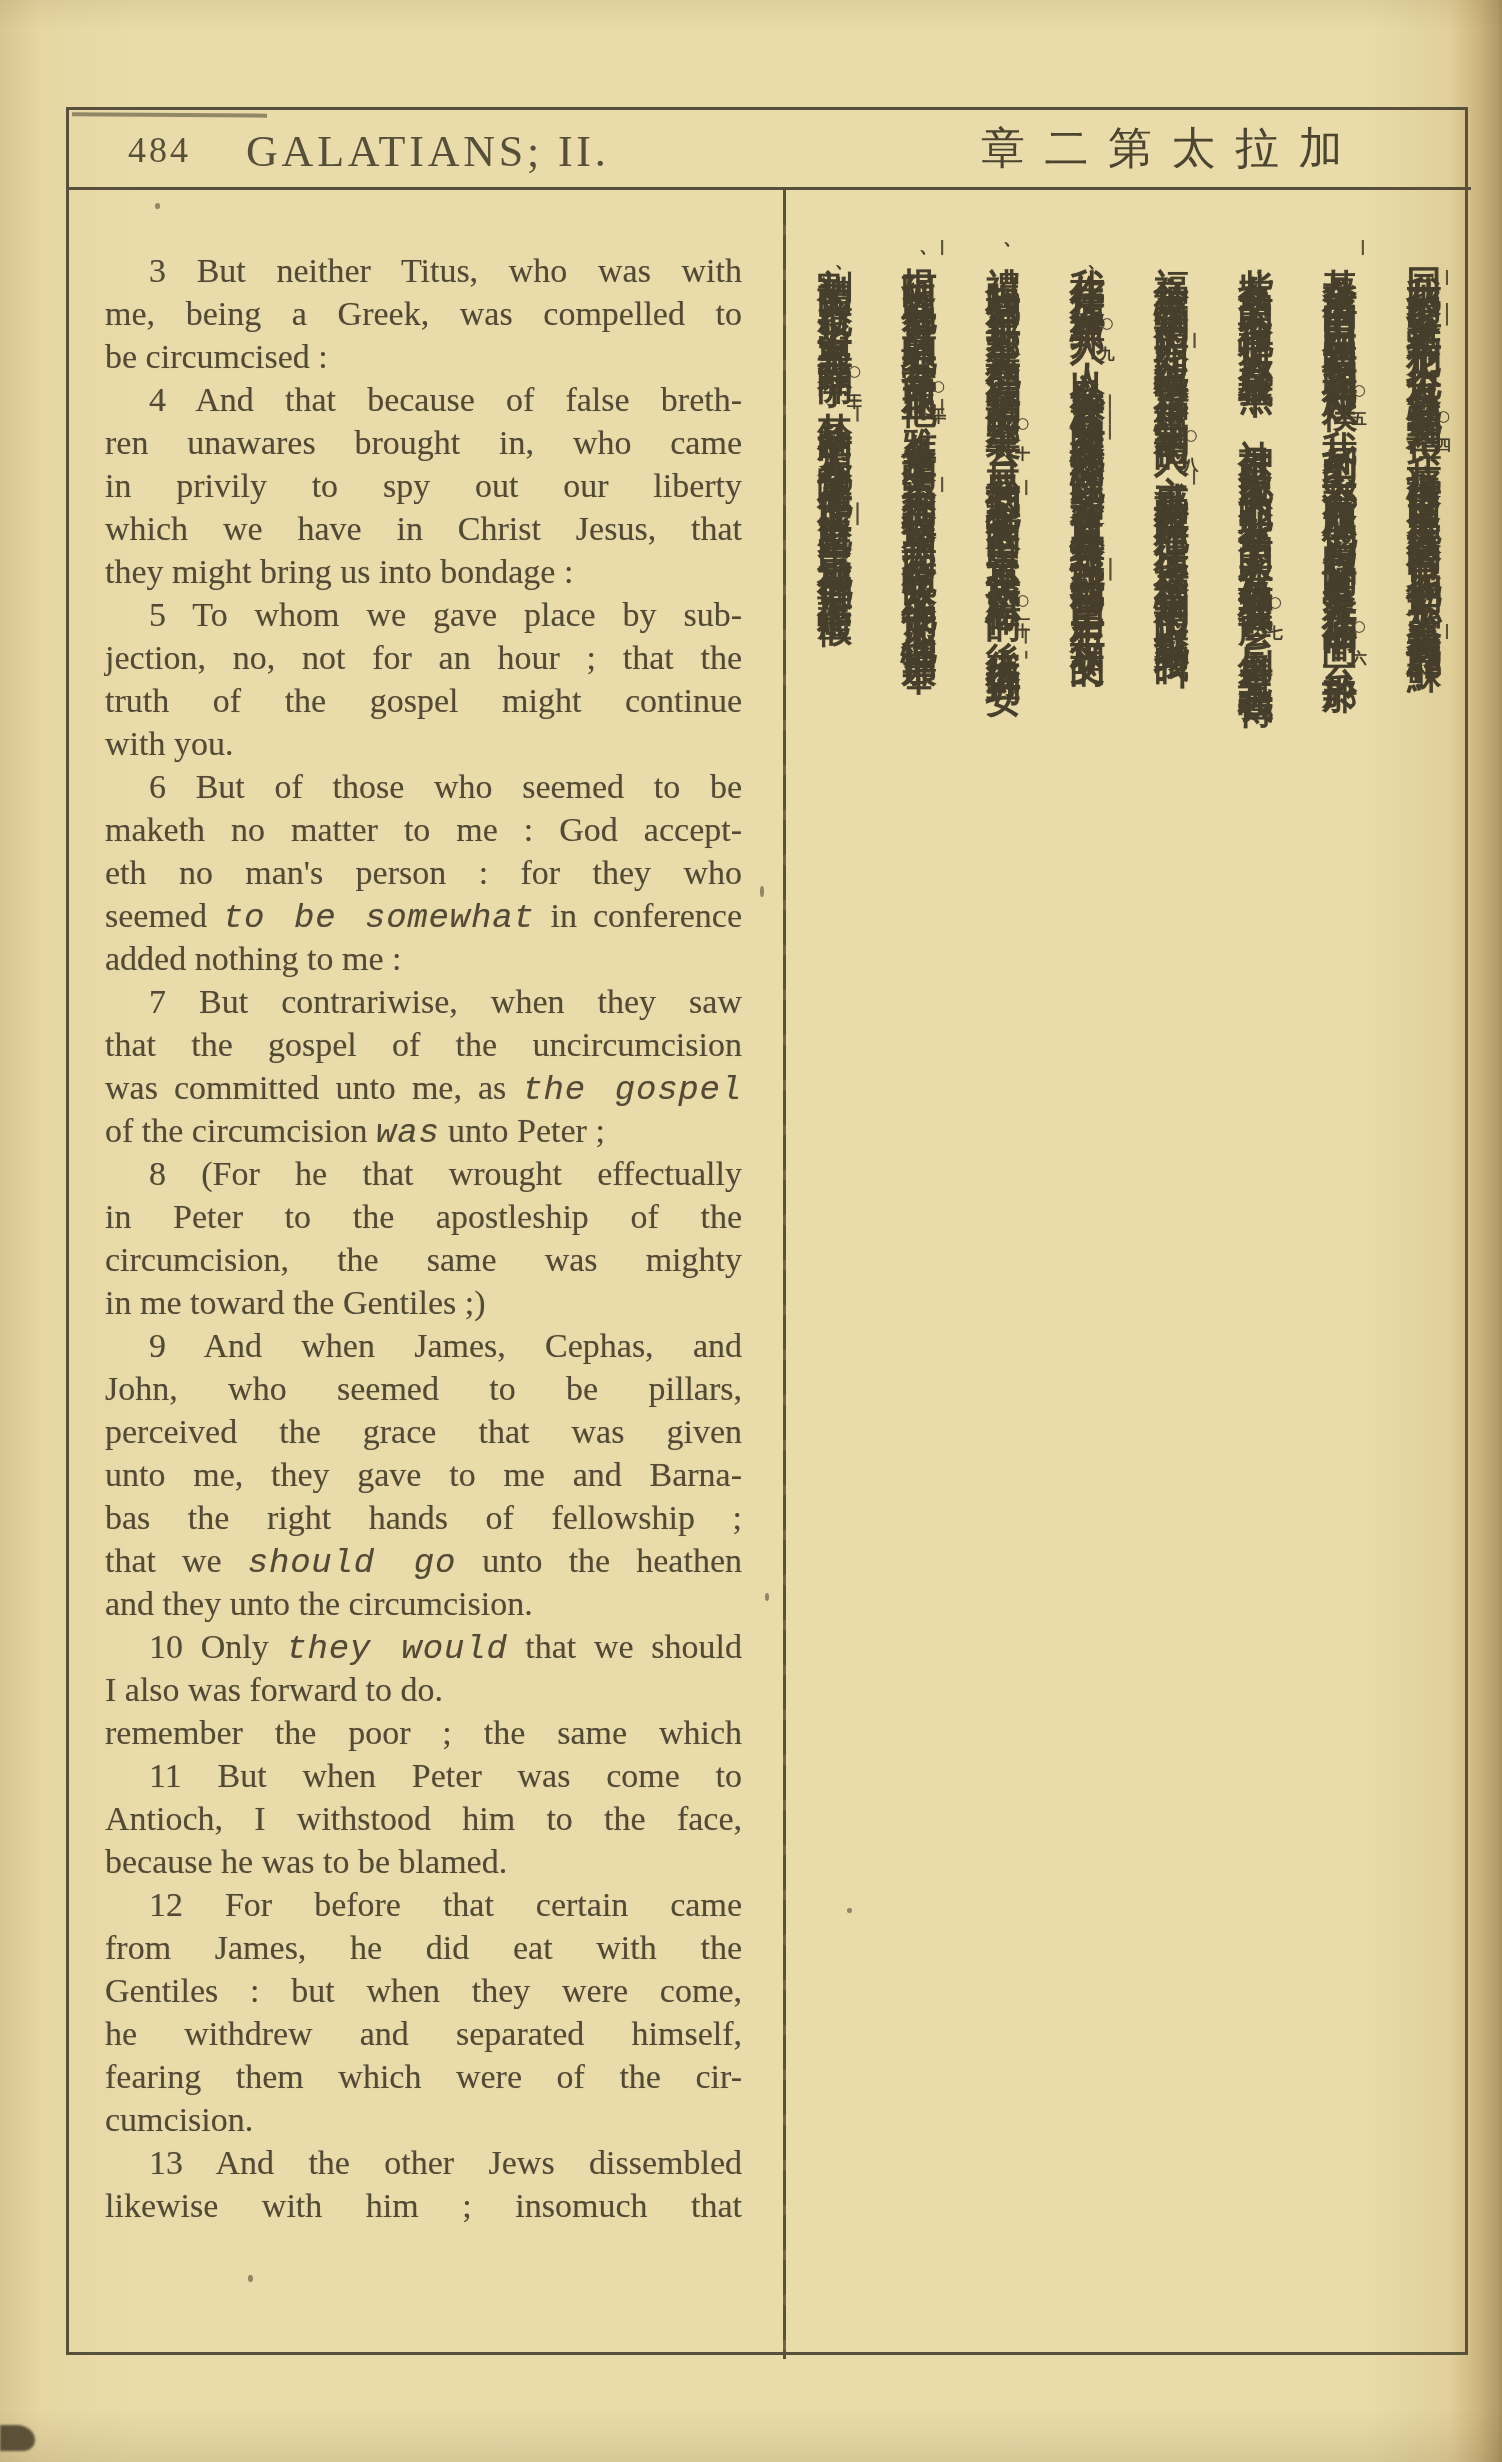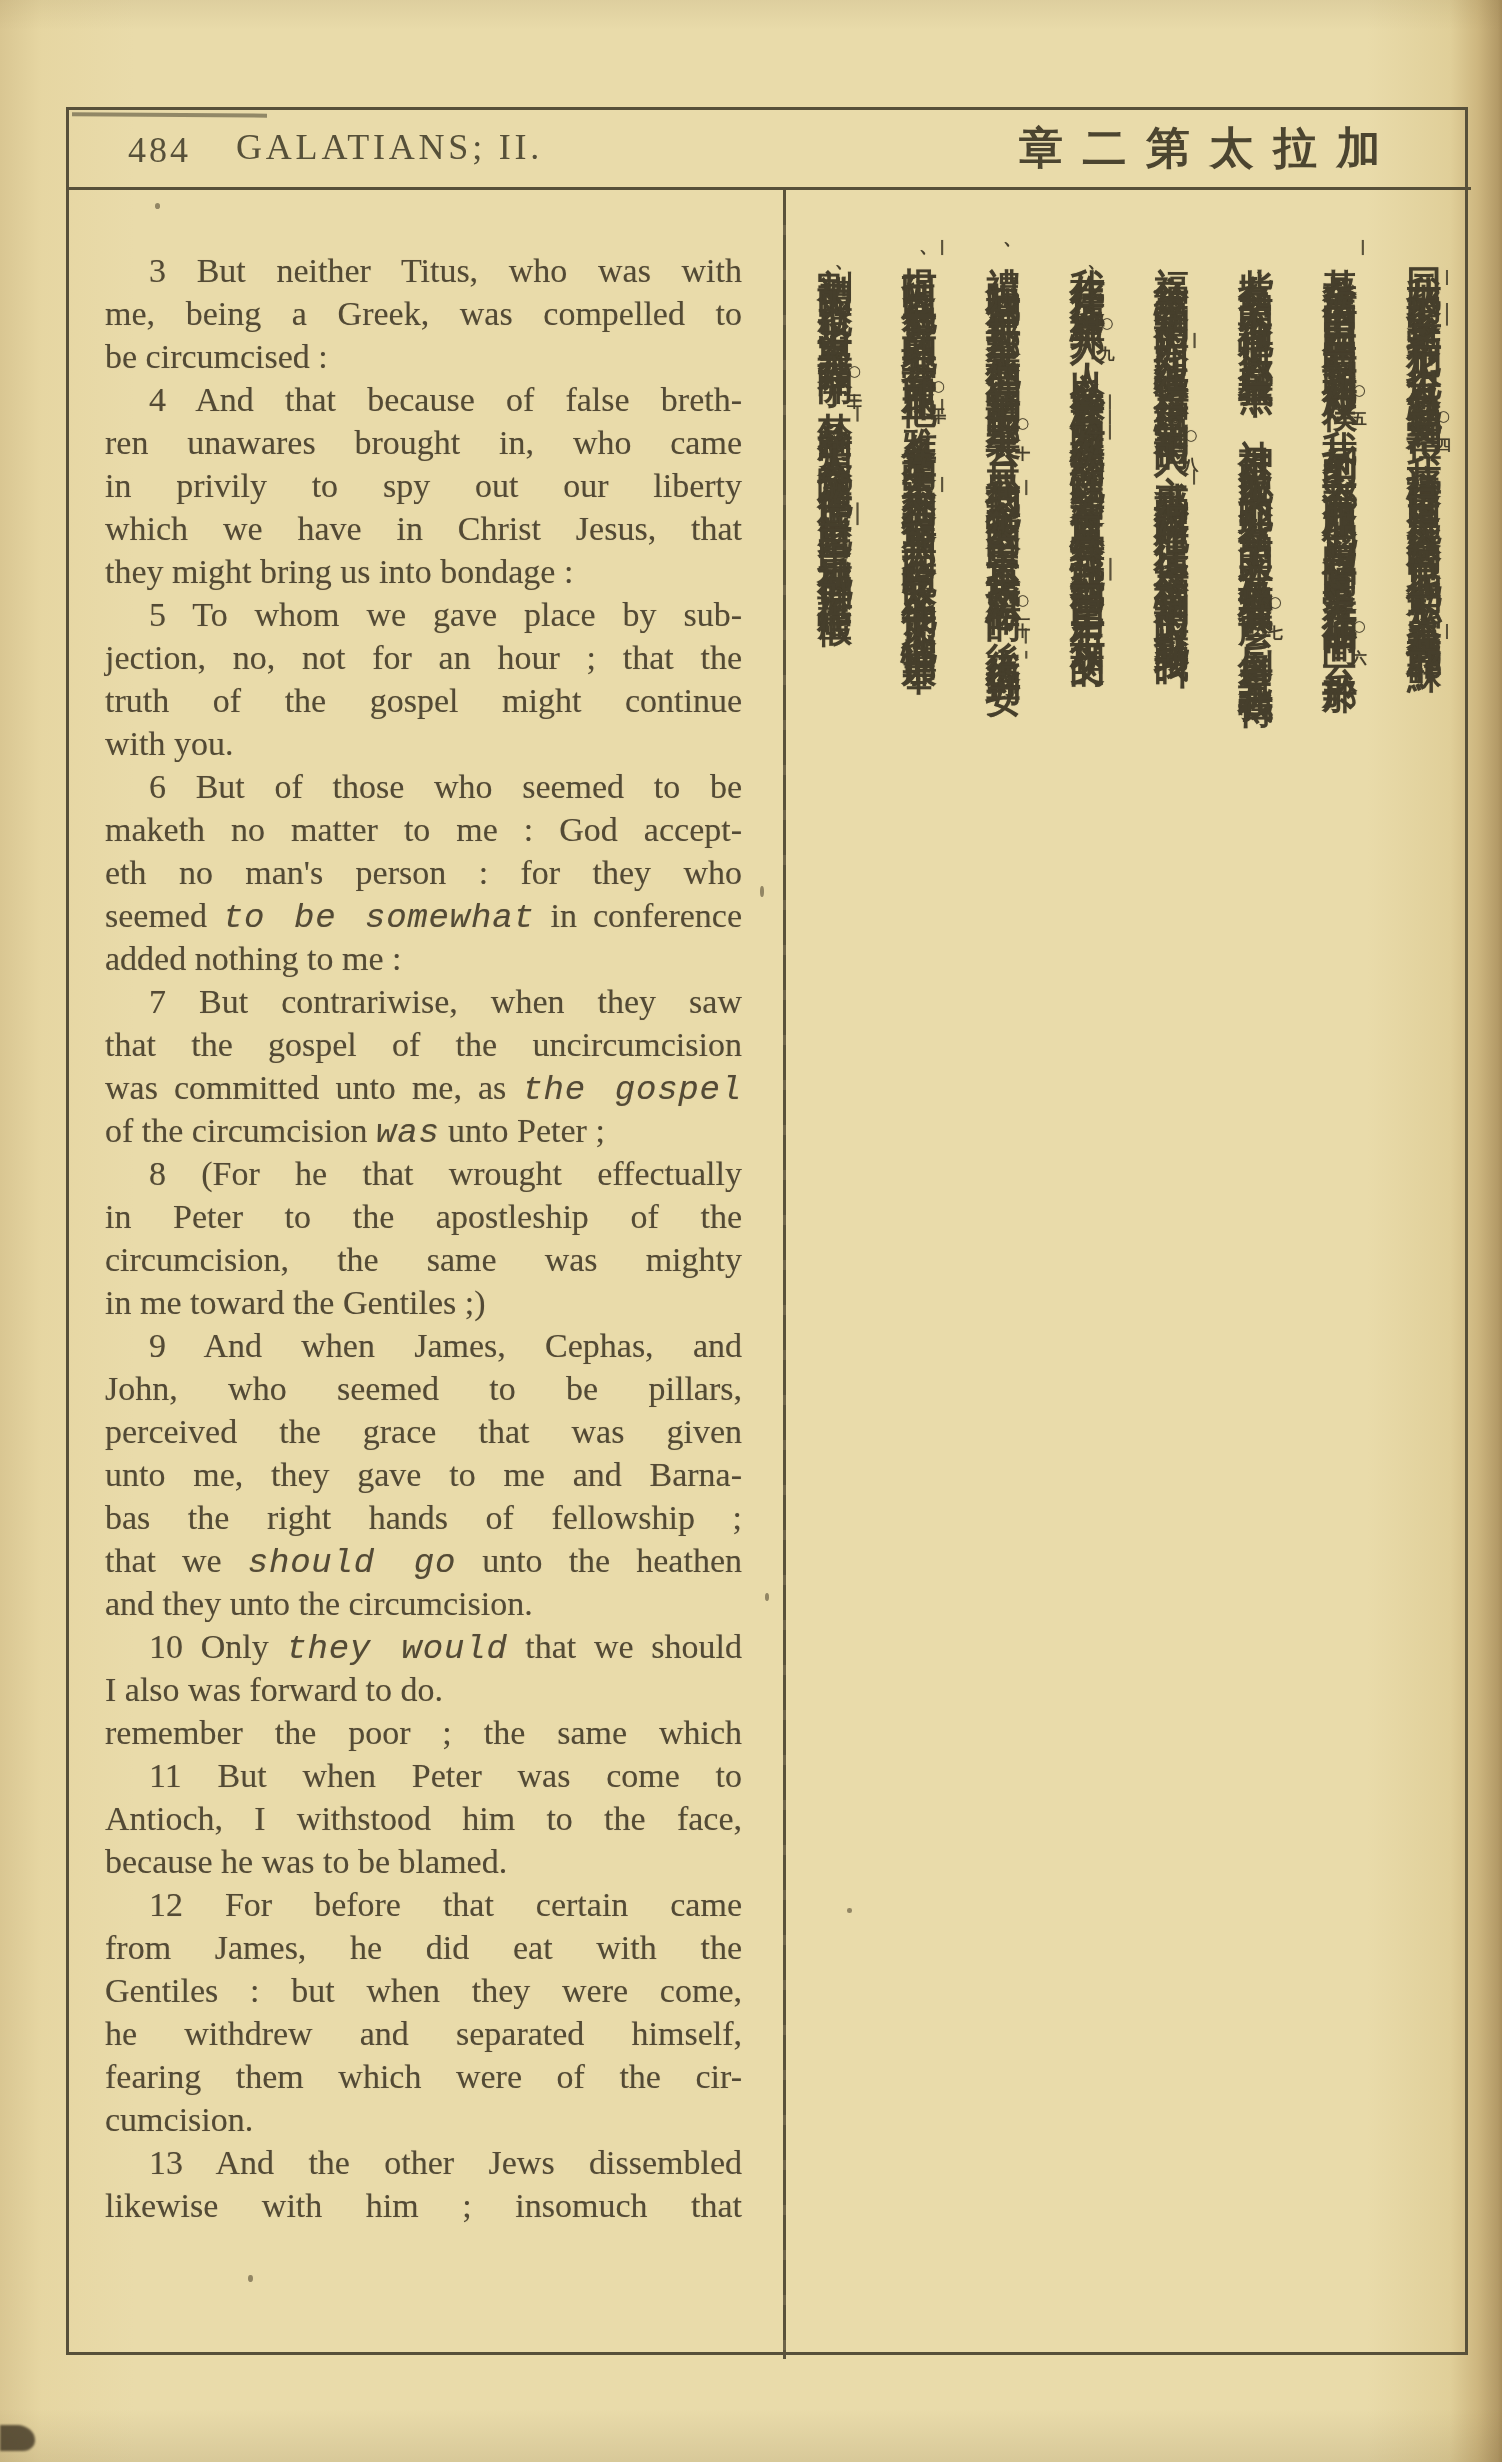--- a/index.html
+++ b/index.html
@@ -16,23 +16,23 @@
   .frame{
     position:absolute;left:66px;top:107px;width:1402px;height:2248px;
     border:3px solid #57503a;
     box-sizing:border-box;
   }
   .header-rule{position:absolute;left:66px;top:187px;width:1405px;height:3px;background:#57503a;}
   .divider{position:absolute;left:783px;top:190px;width:3px;height:2169px;
     background:repeating-linear-gradient(180deg,#5a523b 0,#5a523b 35px,#6e6449 35px,#6e6449 45px);}
   
   .pageno{position:absolute;left:98px;top:129px;font-size:36px;color:#565039;letter-spacing:3px;margin-left:30px;}
-  .etitle{position:absolute;left:236px;top:126px;font-size:36px;color:#565039;letter-spacing:3.8px;}
-  .cntitle{position:absolute;left:1019px;top:119px;font-size:44px;color:#4c4530;letter-spacing:19.5px;white-space:nowrap;
-    font-family:"DejaVu Serif","DejaVu Sans",serif;font-weight:700;}
+  .etitle{position:absolute;left:246px;top:126px;font-size:44px;color:#565039;letter-spacing:3.8px;}
+  .cntitle{position:absolute;left:981px;top:119px;font-size:44px;color:#4c4530;letter-spacing:19.5px;white-space:nowrap;
+    font-family:"DejaVu Serif","DejaVu Sans",serif;font-weight:400;}
   
   .eng{position:absolute;left:105px;top:249px;width:637px;color:#534a35;}
   .eline{
     height:43px;line-height:43px;font-size:34px;
     text-align:justify;text-align-last:justify;
     white-space:nowrap;
     text-shadow:0 0 0.8px rgba(83,74,53,.35);
   }
   .eline.ind{padding-left:44px;}
   .eline.endp{text-align-last:left;}

